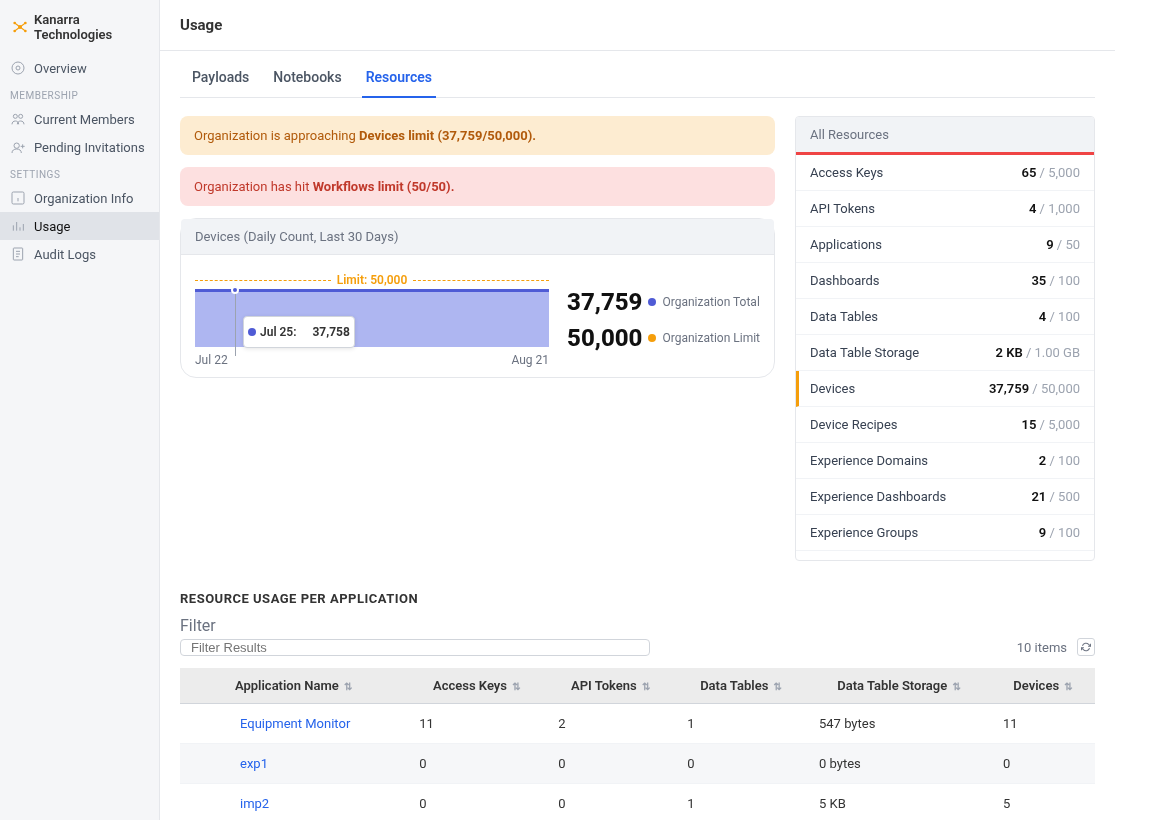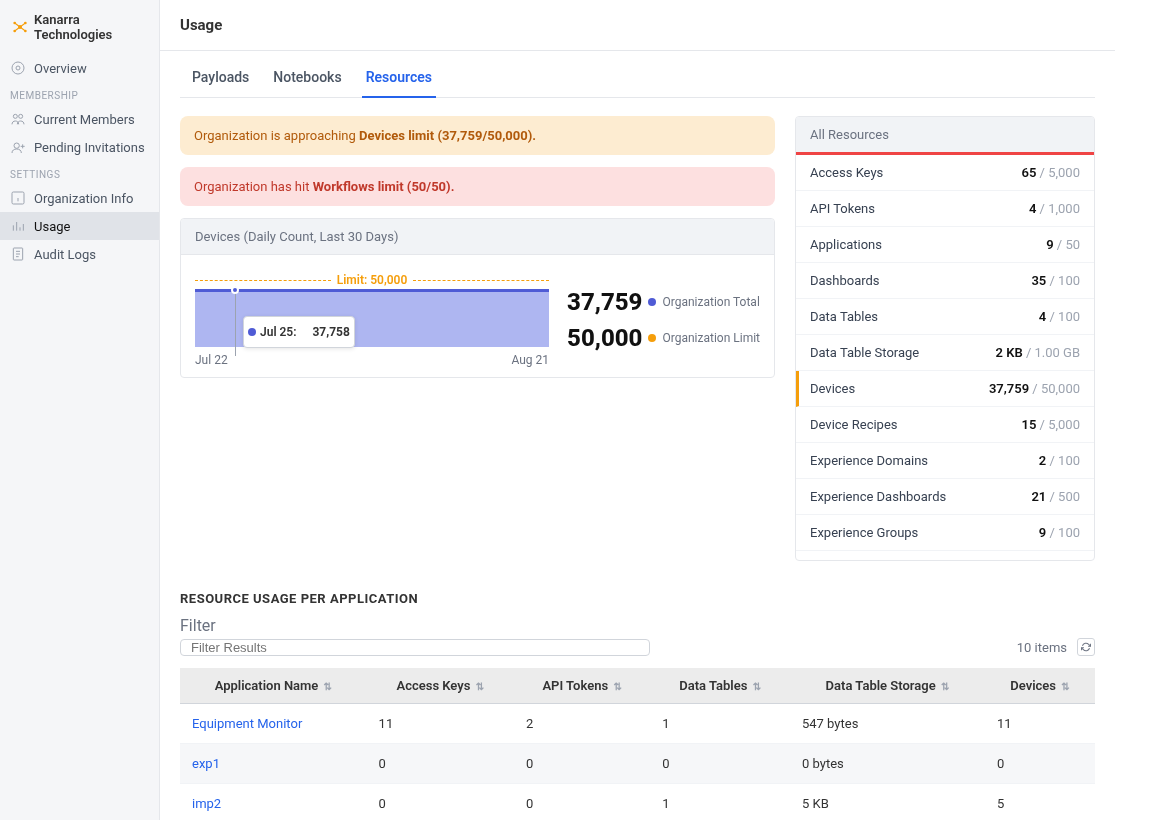--- a/index.html
+++ b/index.html
@@ -20,21 +20,21 @@
 .tab { padding: 0 0 12px; font-size: 14px; color: #4b5563; cursor: pointer; font-weight: 500; position: relative; }
 .tab.active { color: #2563eb; font-weight: 600; }
 .tab.active::after { content: ""; position: absolute; left: -4px; right: -4px; bottom: -1px; height: 2px; background: #2563eb; }
 .two-col { display: flex; gap: 20px; margin-top: 18px; }
 .left-col { flex: 1; min-width: 0; }
 .right-col { width: 300px; }
 .alert { border-radius: 8px; padding: 12px 14px; font-size: 13px; margin-bottom: 12px; }
 .alert-warn { background: #fdecd1; color: #b15a0b; }
 .alert-error { background: #fde0e0; color: #c0392b; }
 .alert strong { font-weight: 700; }
-.card { border: 1px solid #e5e7eb; border-radius: 4px; background: #fff; }
+.card { border: 1px solid #e5e7eb; border-radius: 16px; background: #fff; }
 .card-header { background: #f1f3f6; color: #6b7280; font-size: 13px; padding: 10px 14px; border-bottom: 1px solid #e5e7eb; border-radius: 4px 4px 0 0; }
 .chart-body { display: flex; padding: 18px 14px 10px; gap: 18px; }
 .chart-area { flex: 1; position: relative; }
 .limit-line { display: flex; align-items: center; color: #f59e0b; font-size: 12px; font-weight: 600; margin-bottom: 2px; }
 .limit-line .dash { flex: 1; border-top: 1.5px dashed #f59e0b; }
 .limit-line .label { padding: 0 6px; }
 .bar-fill { height: 58px; background: #aeb6f1; border-top: 3px solid #4f5bd5; position: relative; }
 .marker { position: absolute; top: -6px; left: 36px; }
 .marker-line { width: 1px; height: 70px; background: #9ca3af; margin-left: 4px; }
 .marker-dot { width: 8px; height: 8px; border-radius: 50%; background: #4f5bd5; border: 2px solid #fff; position: absolute; top: 0; left: 0; }
@@ -62,21 +62,21 @@
 .filter-label { font-size: 16px; color: #6b7280; margin-bottom: 4px; display: block; }
 .filter-row { display: flex; justify-content: space-between; align-items: flex-end; margin-bottom: 12px; }
 .filter-input { width: 470px; padding: 0 10px; border: 1px solid #d1d5db; border-radius: 4px; font-size: 13px; }
 .items-count { font-size: 13px; color: #6b7280; display: flex; align-items: center; gap: 10px; }
 .reload-icon { width: 18px; height: 18px; border: 1px solid #d1d5db; border-radius: 3px; display: flex; align-items: center; justify-content: center; cursor: pointer; }
 table { width: 100%; border-collapse: collapse; }
 thead th { background: #ececec; text-align: center; padding: 10px 12px; font-size: 13px; font-weight: 600; border-bottom: 1px solid #d1d5db; }
 thead th .sort { color: #9ca3af; font-size: 10px; margin-left: 2px; }
 tbody td { padding: 12px; font-size: 13px; border-bottom: 1px solid #f1f3f6; }
 tbody tr:nth-child(even) { background: #f6f7f9; }
-.link { color: #2563eb; cursor: pointer; }
+.link { color: #2563eb; cursor: pointer; margin-left: 48px; }
 </style>
 </head>
 <body>
 
 <div class="app">
   <aside class="sidebar">
     <div class="sidebar-header">
       <svg class="logo" viewBox="0 0 24 24">
           <g fill="#f59e0b">
             <circle cx="12" cy="12" r="3"></circle>

